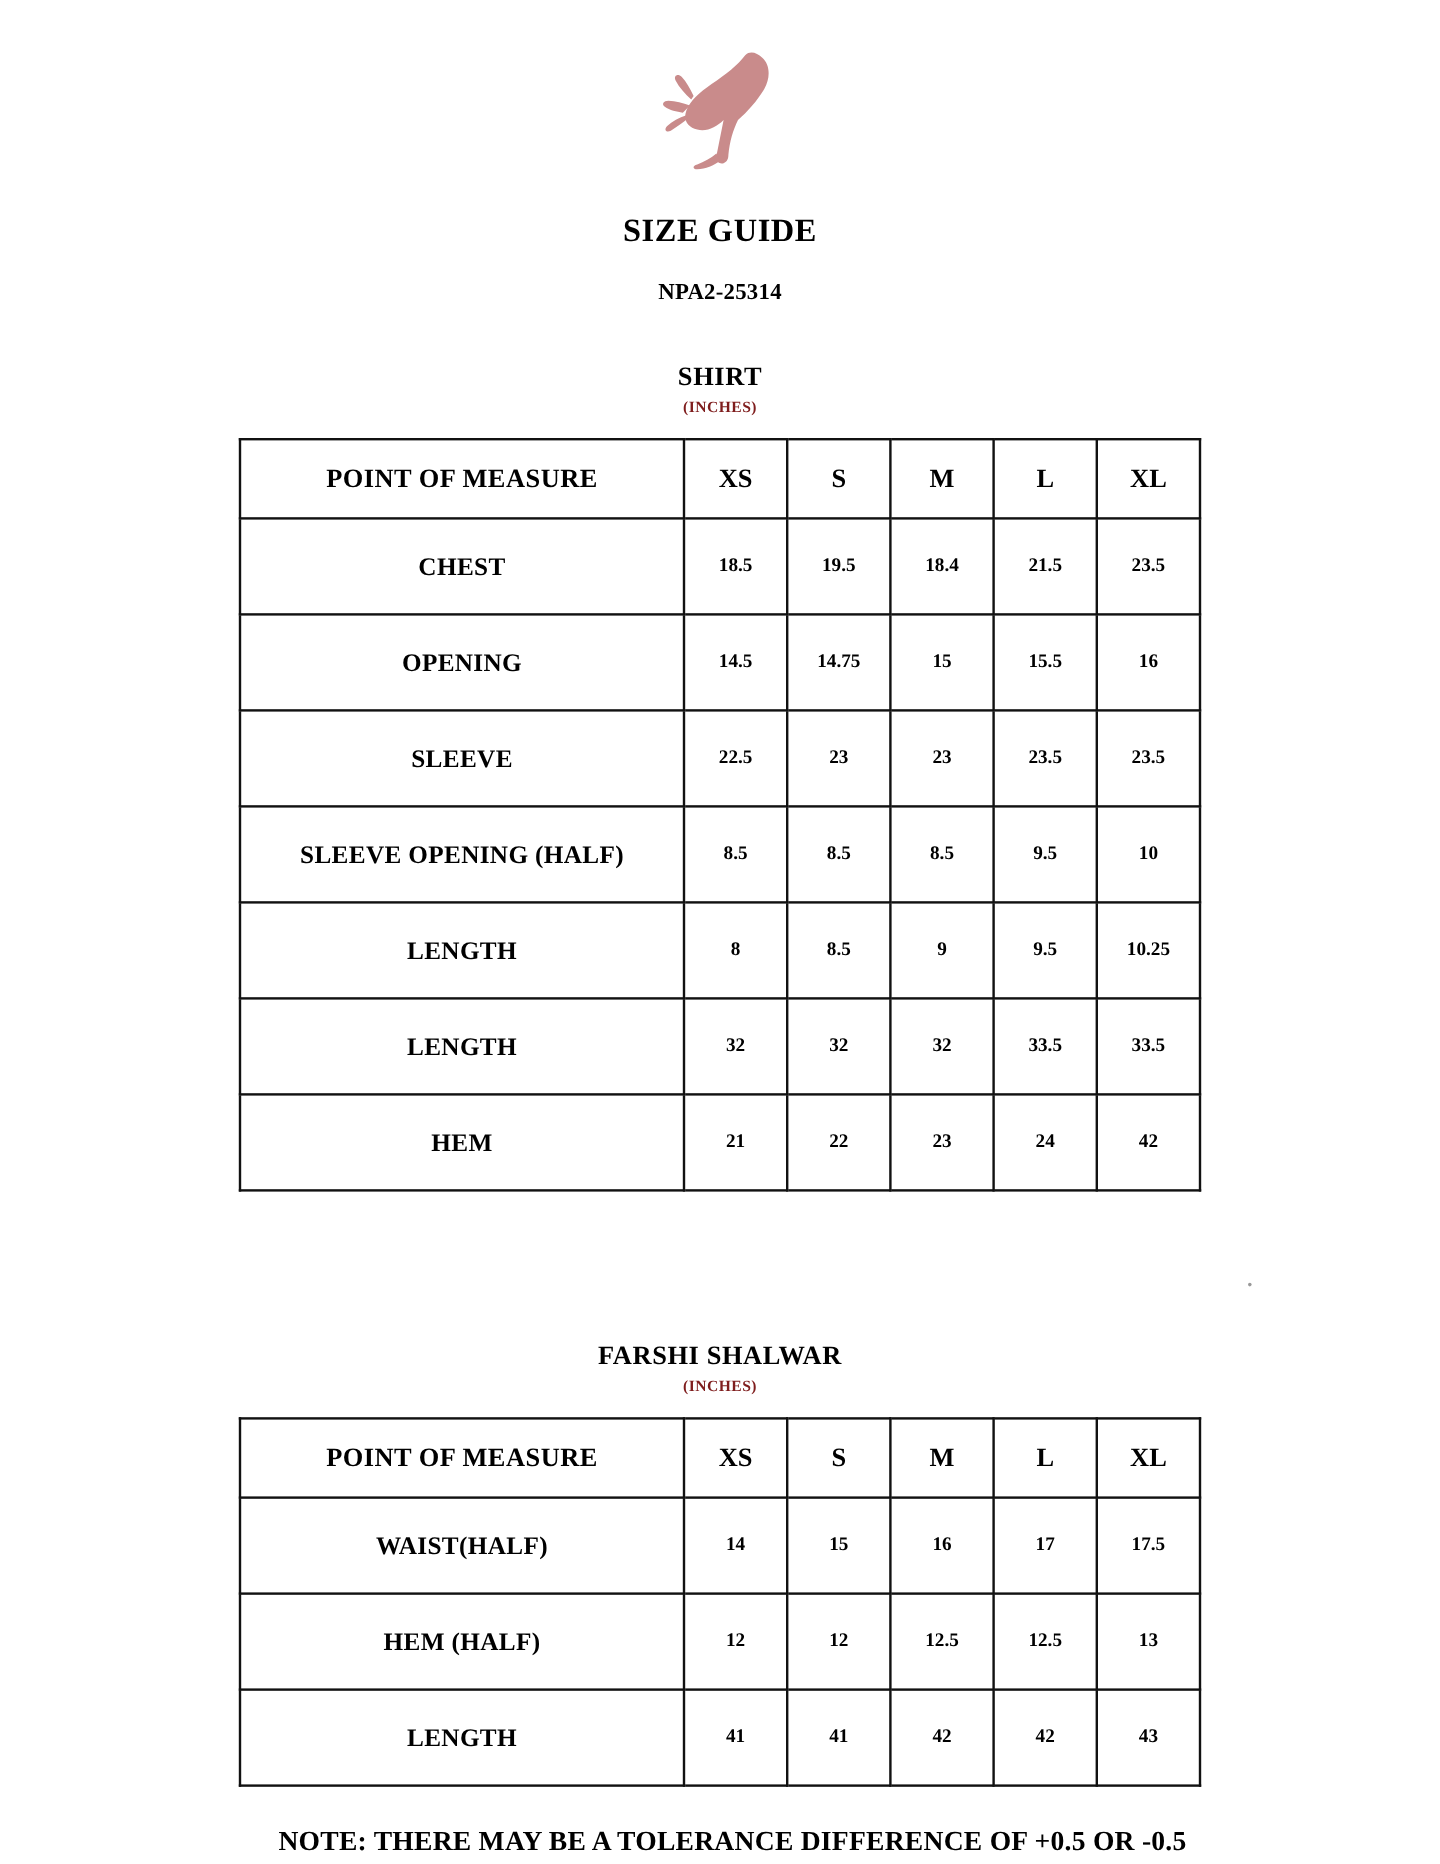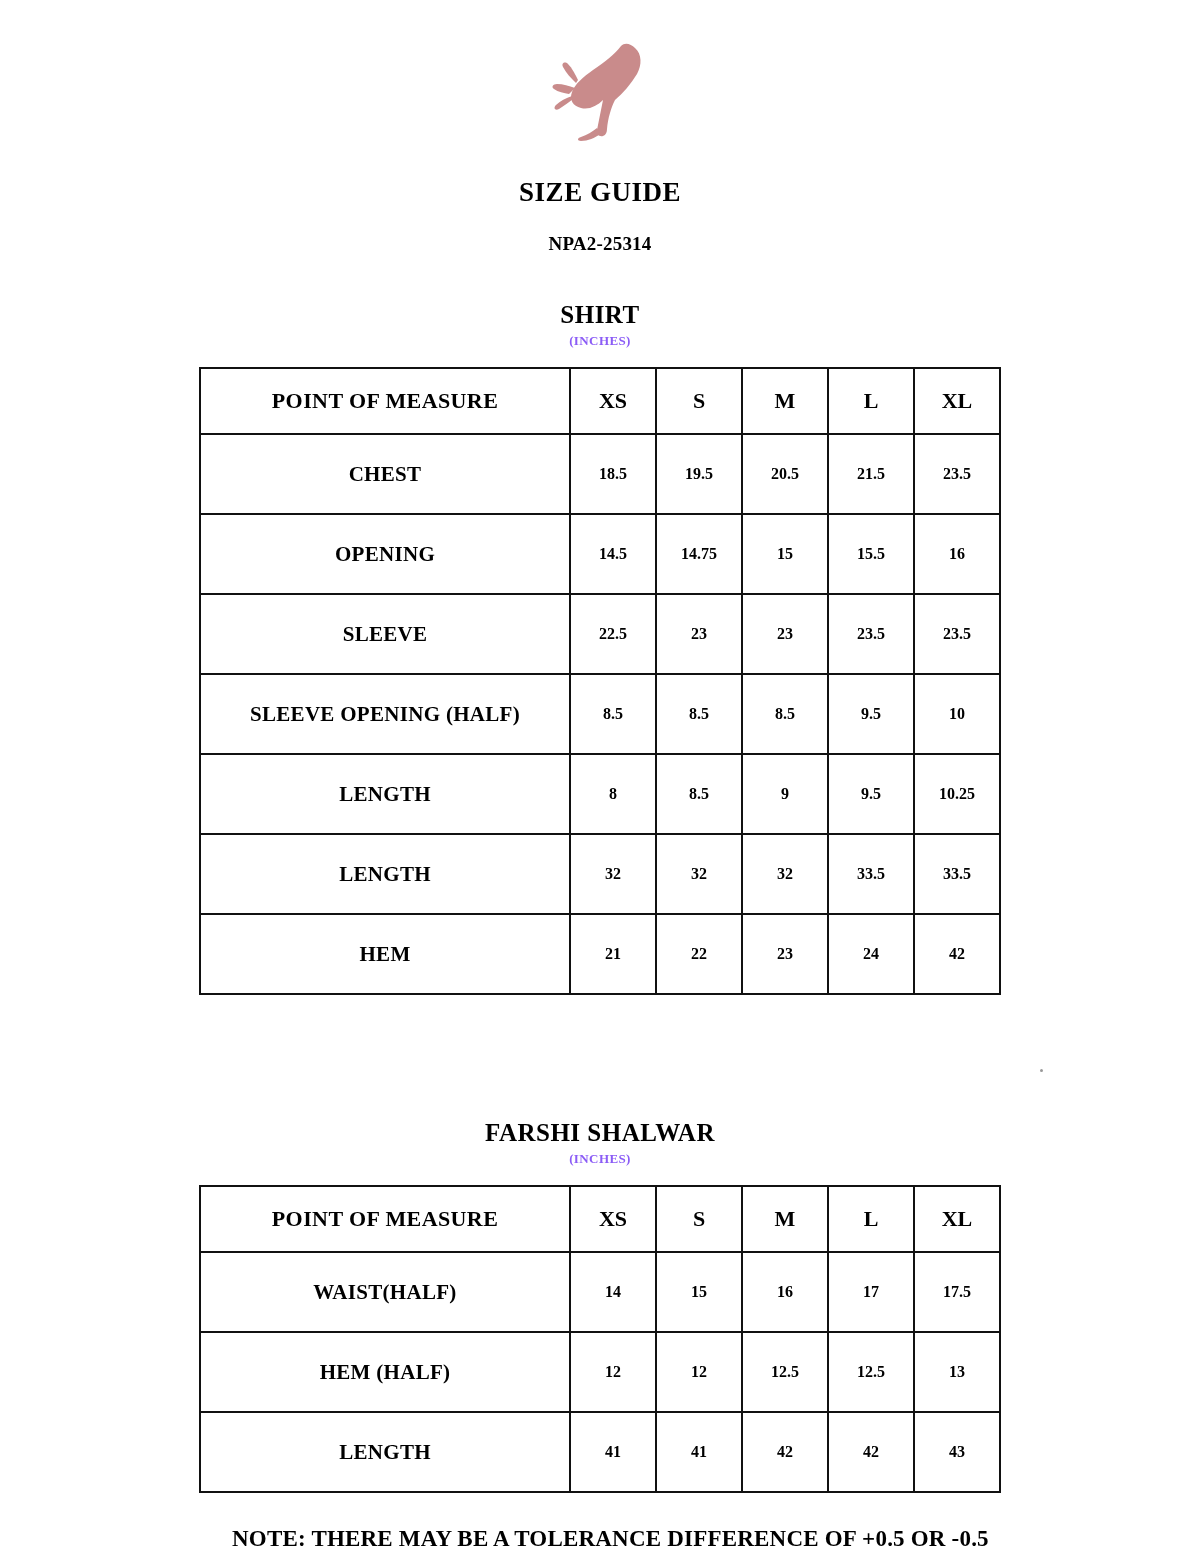--- a/index.html
+++ b/index.html
@@ -45,29 +45,29 @@
     font-size: 19px;
     font-weight: bold;
     margin-top: 25px;
     letter-spacing: 0.2px;
   }
   .section {
     margin-top: 46px;
   }
   .section-title {
     text-align: center;
-    font-size: 25px;
+    font-size: 22px;
     font-weight: bold;
     letter-spacing: 0.5px;
   }
   .section-unit {
     text-align: center;
     font-size: 13px;
     font-weight: bold;
-    color: #8b5cf6;
+    color: #7f1d1d;
     margin-top: 4px;
     letter-spacing: 0.4px;
   }
   table.size-table {
     border-collapse: collapse;
     margin: 18px auto 0 auto;
     width: 800px;
     table-layout: fixed;
     border: 2px solid #0369a1;
   }
@@ -160,21 +160,21 @@
           <th class="size-head">M</th>
           <th class="size-head">L</th>
           <th class="size-head">XL</th>
         </tr>
       </thead>
       <tbody>
         <tr>
           <td class="row-label">CHEST</td>
           <td class="val">18.5</td>
           <td class="val">19.5</td>
-          <td class="val">20.5</td>
+          <td class="val">18.4</td>
           <td class="val">21.5</td>
           <td class="val">23.5</td>
         </tr>
         <tr>
           <td class="row-label">OPENING</td>
           <td class="val">14.5</td>
           <td class="val">14.75</td>
           <td class="val">15</td>
           <td class="val">15.5</td>
           <td class="val">16</td>

